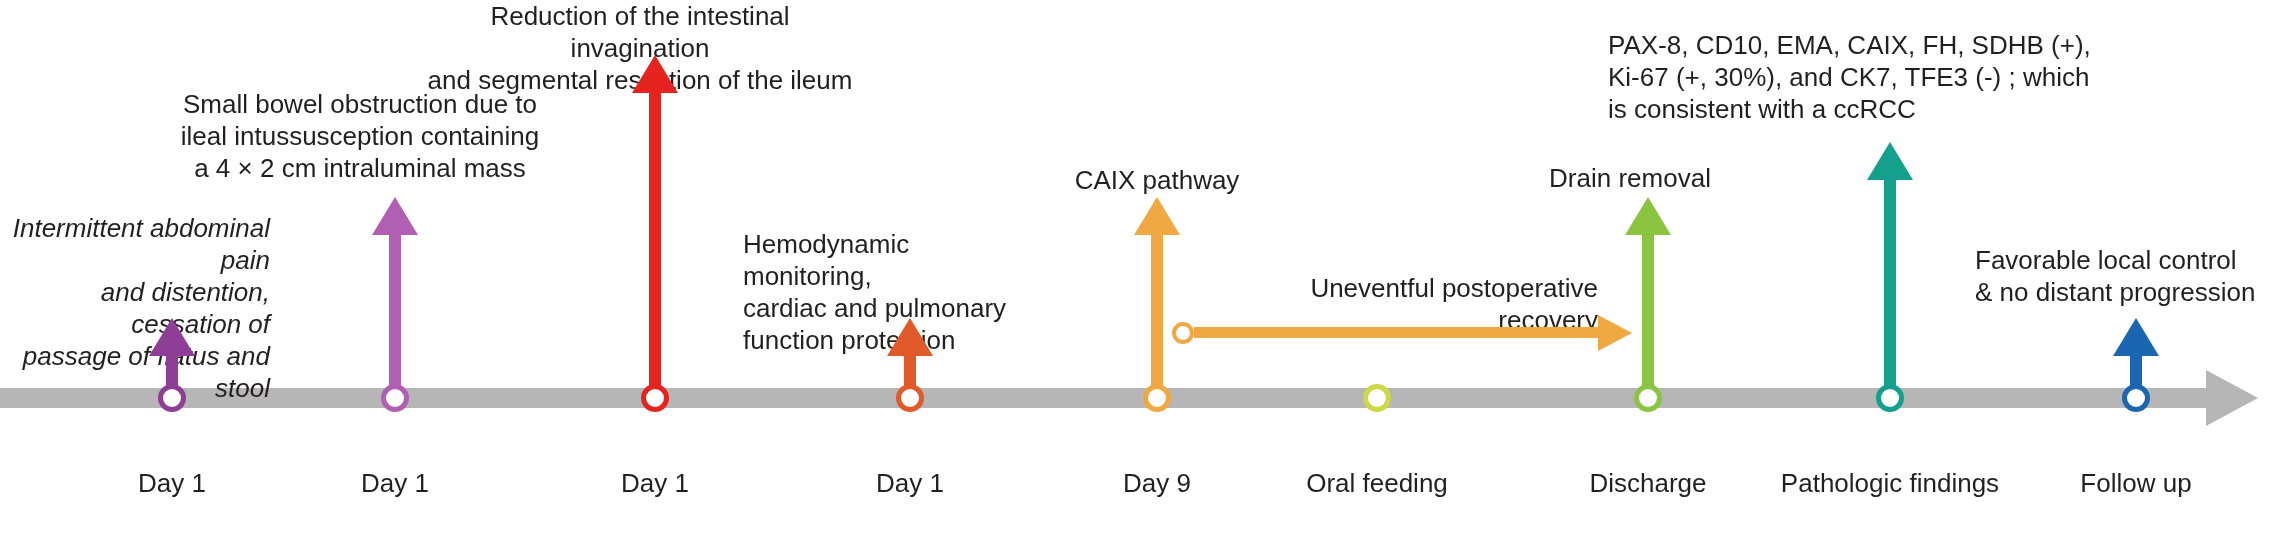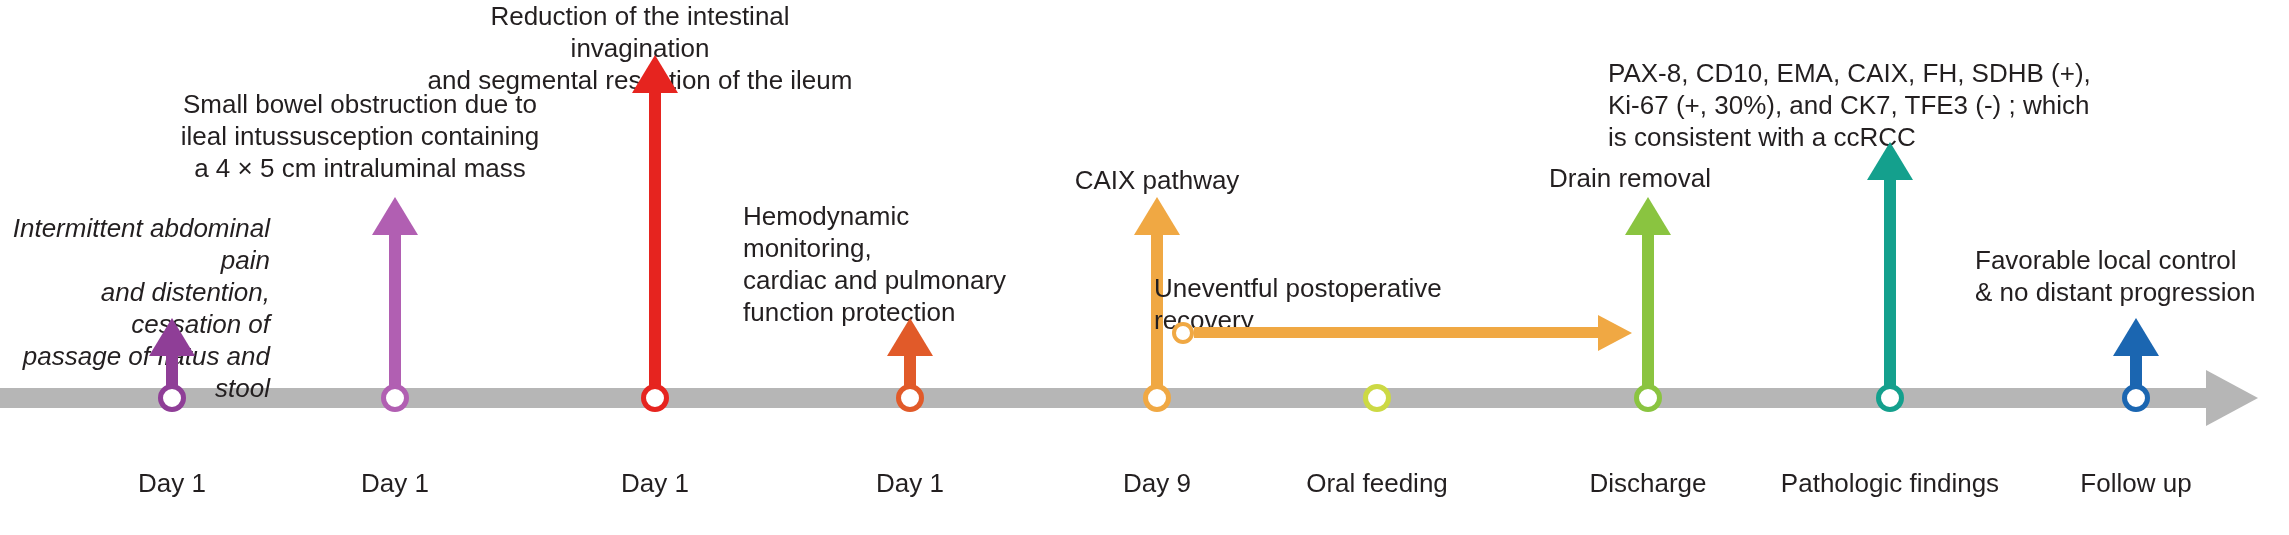--- a/index.html
+++ b/index.html
@@ -65,21 +65,21 @@
     <div class="dot" style="left:158px;top:384px;"></div>
     <div class="day-label" style="left:22px;top:437px;width:300px;">
       <div>Day 1</div>
       <div>Adimisssion</div>
     </div>
   </div>
 
   <div style="--c: #b15fb2;">
     <div class="annotation" style="left:150px;top:88px;width:420px;text-align:center;">Small bowel obstruction due to
 ileal intussusception containing
-a 4 × 5 cm intraluminal mass</div>
+a 4 × 2 cm intraluminal mass</div>
     <div class="arrow-head" style="left:372px;top:197px;"></div>
     <div class="arrow-shaft" style="left:389px;top:233px;height:157px;"></div>
     <div class="dot" style="left:381px;top:384px;"></div>
     <div class="day-label" style="left:245px;top:437px;width:300px;">
       <div>Day 1</div>
       <div>CT Scan</div>
     </div>
   </div>
 
   <div style="--c: #e6241f;">
@@ -89,21 +89,21 @@
     <div class="arrow-shaft" style="left:649px;top:91px;height:299px;"></div>
     <div class="dot" style="left:641px;top:384px;"></div>
     <div class="day-label" style="left:505px;top:437px;width:300px;">
       <div>Day 1</div>
       <div>Urgent exploratory
 laparotomy</div>
     </div>
   </div>
 
   <div style="--c: #e15a29;">
-    <div class="annotation" style="left:743px;top:200px;width:300px;text-align:left;">Hemodynamic monitoring,
+    <div class="annotation" style="left:743px;top:228px;width:300px;text-align:left;">Hemodynamic monitoring,
 cardiac and pulmonary
 function protection</div>
     <div class="arrow-head" style="left:887px;top:318px;"></div>
     <div class="arrow-shaft" style="left:904px;top:354px;height:36px;"></div>
     <div class="dot" style="left:896px;top:384px;"></div>
     <div class="day-label" style="left:760px;top:437px;width:300px;">
       <div>Day 1</div>
       <div>Transferred
 to SICU</div>
     </div>
@@ -115,21 +115,21 @@
     <div class="arrow-shaft" style="left:1151px;top:233px;height:157px;"></div>
     <div class="dot" style="left:1143px;top:384px;"></div>
     <div class="day-label" style="left:977px;top:437px;width:360px;">
       <div>Day 9</div>
       <div>Back to gastrointestinal
 surgical ward</div>
     </div>
   </div>
 
   <div style="--c: #f0a843;">
-    <div class="annotation" style="left:1154px;top:272px;width:370px;text-align:left;">Uneventful postoperative recovery</div>
+    <div class="annotation" style="left:1228px;top:272px;width:370px;text-align:right;">Uneventful postoperative recovery</div>
     <div class="rec-dot" style="left:1172px;top:322px;"></div>
     <div class="rec-shaft" style="left:1194px;top:327px;width:404px;height:11px;"></div>
     <div class="rec-head" style="left:1598px;top:315px;"></div>
   </div>
 
   <div style="--c: #ccd944;">
     <div class="dot" style="left:1363px;top:384px;"></div>
     <div class="day-label" style="left:1227px;top:437px;width:300px;">
       <div>Oral feeding</div>
     </div>
@@ -139,21 +139,21 @@
     <div class="annotation" style="left:1530px;top:162px;width:200px;text-align:center;">Drain removal</div>
     <div class="arrow-head" style="left:1625px;top:197px;"></div>
     <div class="arrow-shaft" style="left:1642px;top:233px;height:157px;"></div>
     <div class="dot" style="left:1634px;top:384px;"></div>
     <div class="day-label" style="left:1498px;top:437px;width:300px;">
       <div>Discharge</div>
     </div>
   </div>
 
   <div style="--c: #14a08d;">
-    <div class="annotation" style="left:1608px;top:29px;width:500px;text-align:left;margin-top:28px;">PAX-8, CD10, EMA, CAIX, FH, SDHB (+),
+    <div class="annotation" style="left:1608px;top:29px;width:500px;text-align:left;">PAX-8, CD10, EMA, CAIX, FH, SDHB (+),
 Ki-67 (+, 30%), and CK7, TFE3 (-) ; which
 is consistent with a ccRCC</div>
     <div class="arrow-head" style="left:1867px;top:142px;"></div>
     <div class="arrow-shaft" style="left:1884px;top:178px;height:212px;"></div>
     <div class="dot" style="left:1876px;top:384px;"></div>
     <div class="day-label" style="left:1740px;top:437px;width:300px;">
       <div>Pathologic findings</div>
     </div>
   </div>
 

